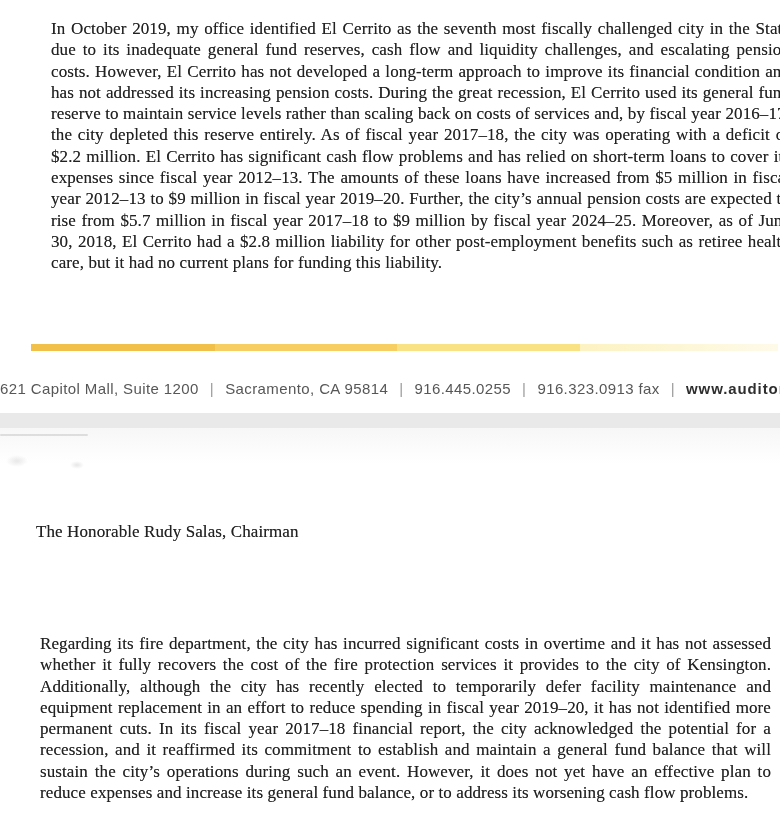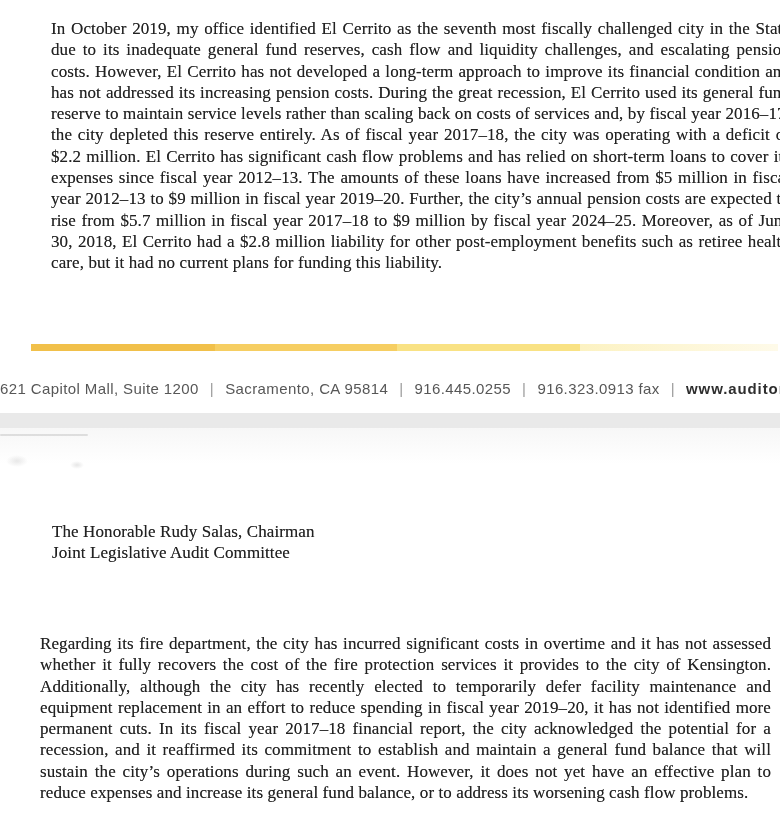--- a/index.html
+++ b/index.html
@@ -104,21 +104,21 @@
     left: 70px;
     width: 14px;
     height: 8px;
     background: radial-gradient(rgba(130,130,130,0.20), rgba(130,130,130,0) 70%);
   }
 
   
   #header2 {
     position: absolute;
     top: 521px;
-    left: 52px;
+    left: 36px;
     font-size: 17px;
     line-height: 21.3px;
   }
   #header2 div { white-space: nowrap; }
 </style>
 </head>
 <body>
 
 <p id="para1" class="body-para scan-text">In October 2019, my office identified El Cerrito as the seventh most fiscally challenged city in the State due to its inadequate general fund reserves, cash flow and liquidity challenges, and escalating pension costs. However, El Cerrito has not developed a long-term approach to improve its financial condition and has not addressed its increasing pension costs. During the great recession, El Cerrito used its general fund reserve to maintain service levels rather than scaling back on costs of services and, by fiscal year 2016–17, the city depleted this reserve entirely. As of fiscal year 2017–18, the city was operating with a deficit of $2.2 million. El Cerrito has significant cash flow problems and has relied on short-term loans to cover its expenses since fiscal year 2012–13. The amounts of these loans have increased from $5 million in fiscal year 2012–13 to $9 million in fiscal year 2019–20. Further, the city’s annual pension costs are expected to rise from $5.7 million in fiscal year 2017–18 to $9 million by fiscal year 2024–25. Moreover, as of June 30, 2018, El Cerrito had a $2.8 million liability for other post-employment benefits such as retiree health care, but it had no current plans for funding this liability.</p>
 
@@ -130,16 +130,15 @@
 
 <div id="page-separator" style="background: rgb(233, 233, 233);"></div>
 <div id="page-separator-fade"></div>
 
 <div class="artifact-line"></div>
 <div class="artifact-blob-1"></div>
 <div class="artifact-blob-2"></div>
 
 <div id="header2" class="scan-text">
   <div>The Honorable Rudy Salas, Chairman</div>
-  <div>Joint Legislative Audit Committee</div>
 </div>
 
 <p id="para2" class="body-para scan-text">Regarding its fire department, the city has incurred significant costs in overtime and it has not assessed whether it fully recovers the cost of the fire protection services it provides to the city of Kensington. Additionally, although the city has recently elected to temporarily defer facility maintenance and equipment replacement in an effort to reduce spending in fiscal year 2019–20, it has not identified more permanent cuts. In its fiscal year 2017–18 financial report, the city acknowledged the potential for a recession, and it reaffirmed its commitment to establish and maintain a general fund balance that will sustain the city’s operations during such an event. However, it does not yet have an effective plan to reduce expenses and increase its general fund balance, or to address its worsening cash flow problems.</p>
 
 </body></html>

